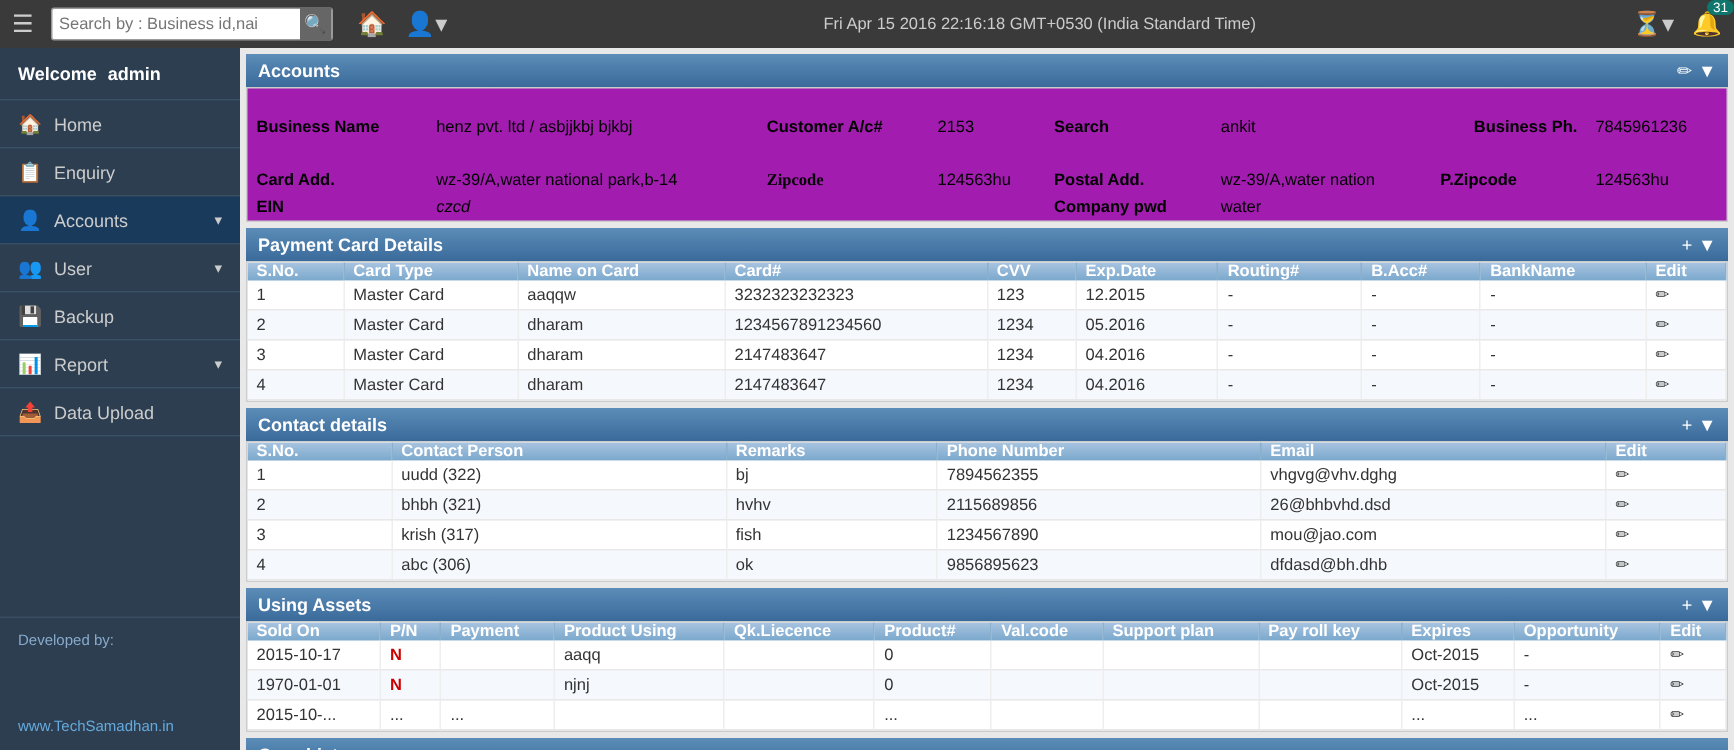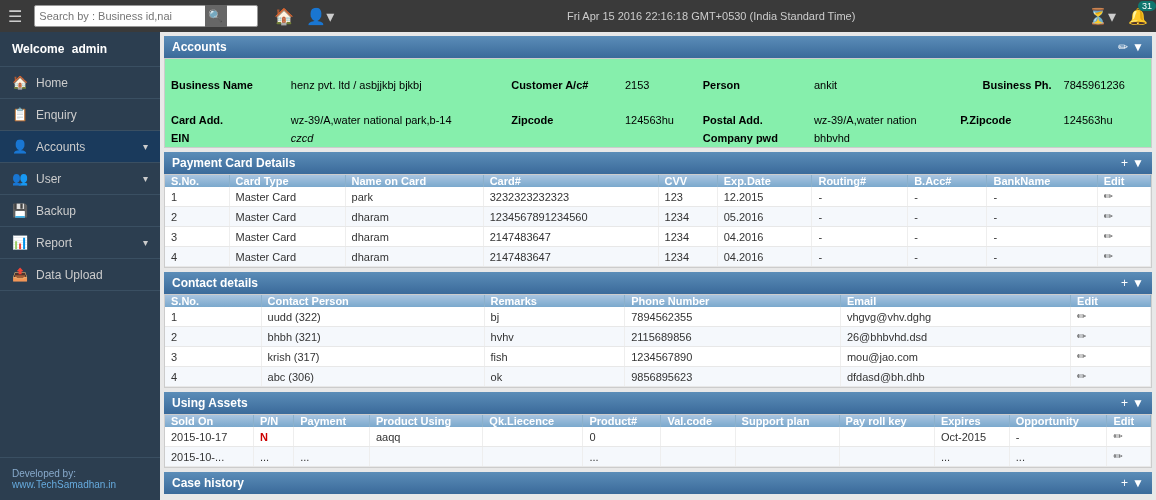--- a/index.html
+++ b/index.html
@@ -16,21 +16,21 @@
       flex-shrink: 0;
     }
     .hamburger-icon { color: #ccc; font-size: 16px; cursor: pointer; margin-right: 4px; }
     .search-box {
       display: flex;
       align-items: center;
       background: #fff;
       border: 1px solid #999;
       border-radius: 2px;
       height: 22px;
-      width: 224px;
+      width: 188px;
     }
     .search-box input {
       border: none; outline: none; font-size: 11px; padding: 2px 4px; width: 170px; background: transparent;
     }
     .search-btn {
       background: #666; border: none; color: #fff; width: 22px; height: 22px; cursor: pointer; font-size: 12px;
     }
     .nav-icons { display: flex; align-items: center; gap: 12px; margin-left: 8px; }
     .nav-icon { color: #ccc; font-size: 16px; cursor: pointer; }
     .nav-center { flex: 1; text-align: center; color: #ccc; font-size: 11px; }
@@ -94,21 +94,21 @@
       padding: 4px 8px;
       display: flex;
       align-items: center;
       justify-content: space-between;
     }
     .section-header-icons { display: flex; gap: 4px; }
     .section-icon-btn { color: #fff; cursor: pointer; font-size: 12px; background: none; border: none; }
 
     
     .info-panel {
-      background: #86efac;
+      background: #a21caf;
       border: 1px solid #ccc;
       margin-bottom: 4px;
     }
 
     
     .data-table-wrapper {
       background: #fff;
       border: 1px solid #ccc;
       margin-bottom: 4px;
       overflow: hidden;
@@ -200,21 +200,21 @@
       <span class="sidebar-icon">📊</span>
       <span>Report</span>
       <span class="arrow">▾</span>
     </div>
     <div class="sidebar-item">
       <span class="sidebar-icon">📤</span>
       <span>Data Upload</span>
     </div>
     <div class="sidebar-footer">
       <div>Developed by:</div>
-      <div style="color:#66aadd;">www.TechSamadhan.in</div>
+      <div style="color:#66aadd;margin-top:46px;">www.TechSamadhan.in</div>
     </div>
   </div>
 
   <div class="content-area">
 
     <div class="section-header">
       <span>Accounts</span>
       <div class="section-header-icons">
         <button class="section-icon-btn">✏</button>
         <button class="section-icon-btn">▼</button>
@@ -222,42 +222,42 @@
     </div>
 
     <div class="info-panel">
       <table style="width:100%;border-collapse:collapse;font-size:11px;padding:4px;">
         <tbody>
             <tr>
           <td style="padding:3px 6px;font-weight:bold;white-space:nowrap;">Business Name</td>
           <td style="padding:3px 6px;">henz pvt. ltd / asbjjkbj bjkbj</td>
           <td style="padding:20px 6px;font-weight:bold;white-space:nowrap;">Customer A/c#</td>
           <td style="padding:3px 6px;">2153</td>
-          <td style="padding:3px 6px;font-weight:bold;white-space:nowrap;">Person</td>
+          <td style="padding:3px 6px;font-weight:bold;white-space:nowrap;">Search</td>
           <td style="padding:3px 6px;">ankit</td>
           <td style="padding:3px 6px;font-weight:bold;white-space:nowrap;text-align:right;">Business Ph.</td>
           <td style="padding:3px 6px;margin-top:36px;">7845961236</td>
         </tr>
         <tr>
           <td style="padding:3px 6px;font-weight:bold;white-space:nowrap;">Card Add.</td>
           <td style="padding:3px 6px;">wz-39/A,water national park,b-14</td>
-          <td style="padding:3px 6px;font-weight:bold;">Zipcode</td>
+          <td style="padding:3px 6px;font-weight:bold;font-family:Liberation Serif, serif;">Zipcode</td>
           <td style="padding:3px 6px;">124563hu</td>
           <td style="padding:3px 6px;font-weight:bold;">Postal Add.</td>
           <td style="padding:3px 6px;">wz-39/A,water nation</td>
           <td style="padding:3px 6px;font-weight:bold;margin-left:42px;">P.Zipcode</td>
           <td style="padding:3px 6px;">124563hu</td>
         </tr>
         <tr>
           <td style="padding:3px 6px;font-weight:bold;">EIN</td>
           <td style="padding:3px 6px;font-style:italic;">czcd</td>
           <td></td>
               <td></td>
           <td style="padding:3px 6px;font-weight:bold;">Company pwd</td>
-          <td style="padding:3px 6px;">bhbvhd</td>
+          <td style="padding:3px 6px;">water</td>
           <td></td>
               <td></td>
         </tr>
       </tbody>
         </table>
     </div>
 
     <div class="section-header">
       <span>Payment Card Details</span>
       <div class="section-header-icons">
@@ -278,21 +278,21 @@
               <th>Routing#</th>
               <th>B.Acc#</th>
               <th>BankName</th>
               <th>Edit</th>
             </tr>
         </thead>
         <tbody id="payment-body">
             <tr>
               <td>1</td>
               <td>Master Card</td>
-              <td>park</td>
+              <td>aaqqw</td>
               <td>3232323232323</td>
               <td>123</td>
               <td>12.2015</td>
               <td>-</td>
               <td>-</td>
               <td>-</td>
               <td class="edit-icon">✏</td>
             </tr>
             <tr>
               <td>2</td>
@@ -424,20 +424,34 @@
               <td></td>
               <td>0</td>
               <td></td>
               <td></td>
               <td></td>
               <td>Oct-2015</td>
               <td>-</td>
               <td class="edit-icon">✏</td>
             </tr>
             <tr>
+              <td>1970-01-01</td>
+              <td style="color: rgb(204, 0, 0); font-weight: bold;">N</td>
+              <td></td>
+              <td>njnj</td>
+              <td></td>
+              <td>0</td>
+              <td></td>
+              <td></td>
+              <td></td>
+              <td>Oct-2015</td>
+              <td>-</td>
+              <td class="edit-icon">✏</td>
+            </tr>
+            <tr>
               <td>2015-10-...</td>
               <td>...</td>
               <td>...</td>
               <td></td>
               <td></td>
               <td>...</td>
               <td></td>
               <td></td>
               <td></td>
               <td>...</td>

